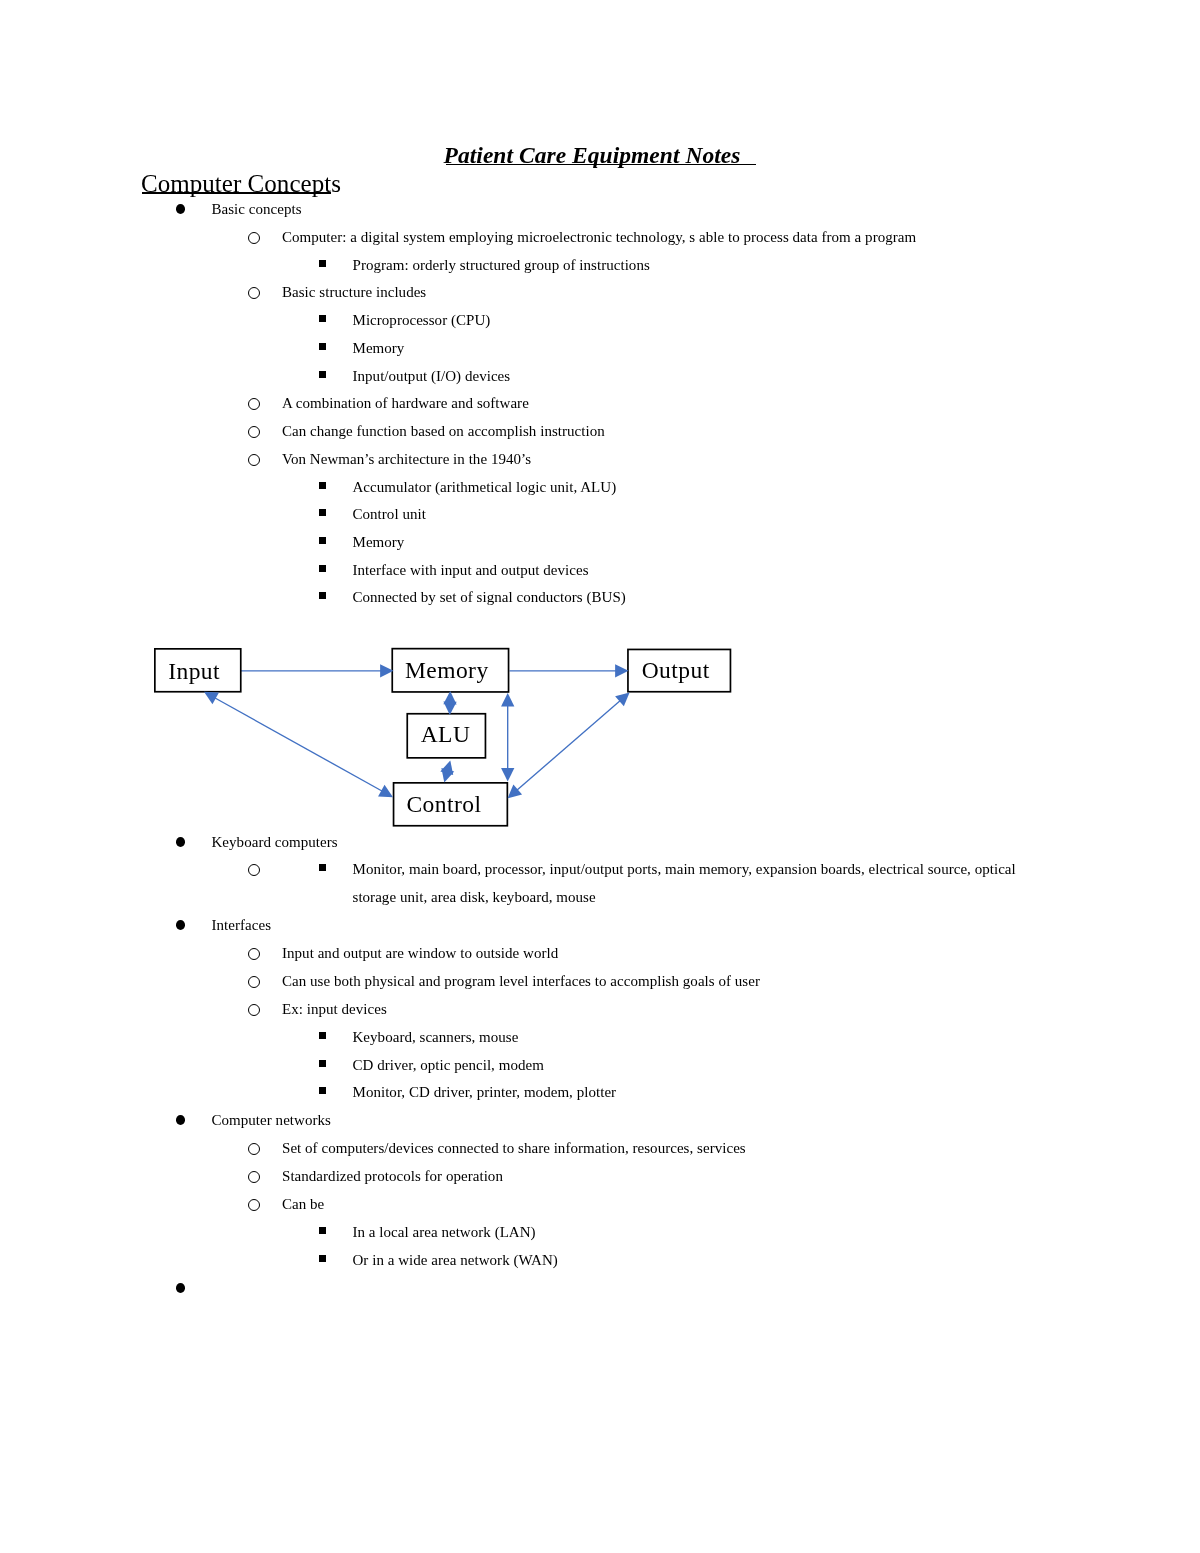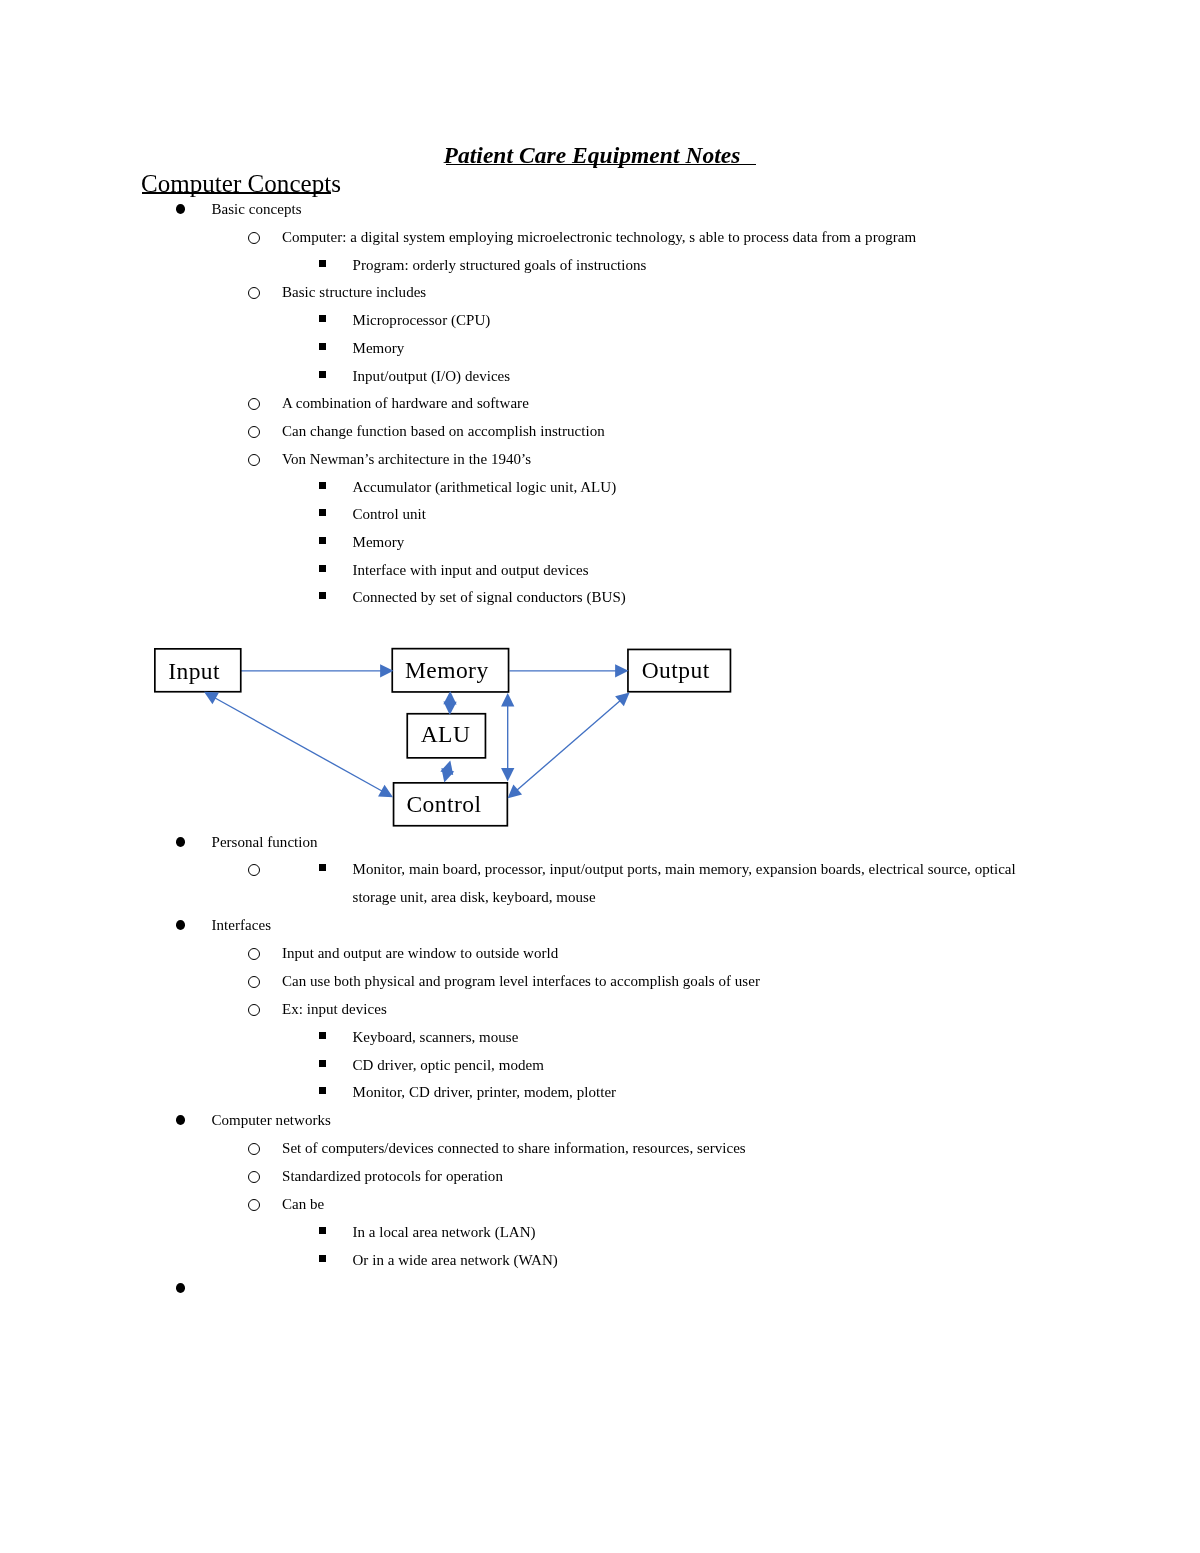--- a/index.html
+++ b/index.html
@@ -60,21 +60,21 @@
       <div class="li lv1">
         <span class="mk mk-disc"></span>
         <span class="txt">Basic concepts</span>
       </div>
       <div class="li lv2">
         <span class="mk mk-circle"></span>
         <span class="txt">Computer: a digital system employing microelectronic technology, s able to process data from a program</span>
       </div>
       <div class="li lv3">
         <span class="mk mk-square"></span>
-        <span class="txt">Program: orderly structured goals of instructions</span>
+        <span class="txt">Program: orderly structured group of instructions</span>
       </div>
       <div class="li lv2">
         <span class="mk mk-circle"></span>
         <span class="txt">Basic structure includes</span>
       </div>
       <div class="li lv3">
         <span class="mk mk-square"></span>
         <span class="txt">Microprocessor (CPU)</span>
       </div>
       <div class="li lv3">
@@ -114,21 +114,21 @@
         <span class="txt">Interface with input and output devices</span>
       </div>
       <div class="li lv3">
         <span class="mk mk-square"></span>
         <span class="txt">Connected by set of signal conductors (BUS)</span>
       </div>
     </div>
   <div class="outline" id="outlineB" style="top:828.6px">
       <div class="li lv1">
         <span class="mk mk-disc"></span>
-        <span class="txt">Personal function</span>
+        <span class="txt">Keyboard computers</span>
       </div>
       <div class="li lv2">
         <span class="mk mk-circle"></span>
       </div>
       <div class="li lv3">
         <span class="mk mk-square"></span>
         <span class="txt">Monitor, main board, processor, input/output ports, main memory, expansion boards, electrical source, optical storage unit, area disk, keyboard, mouse</span>
       </div>
       <div class="li lv1">
         <span class="mk mk-disc"></span>

